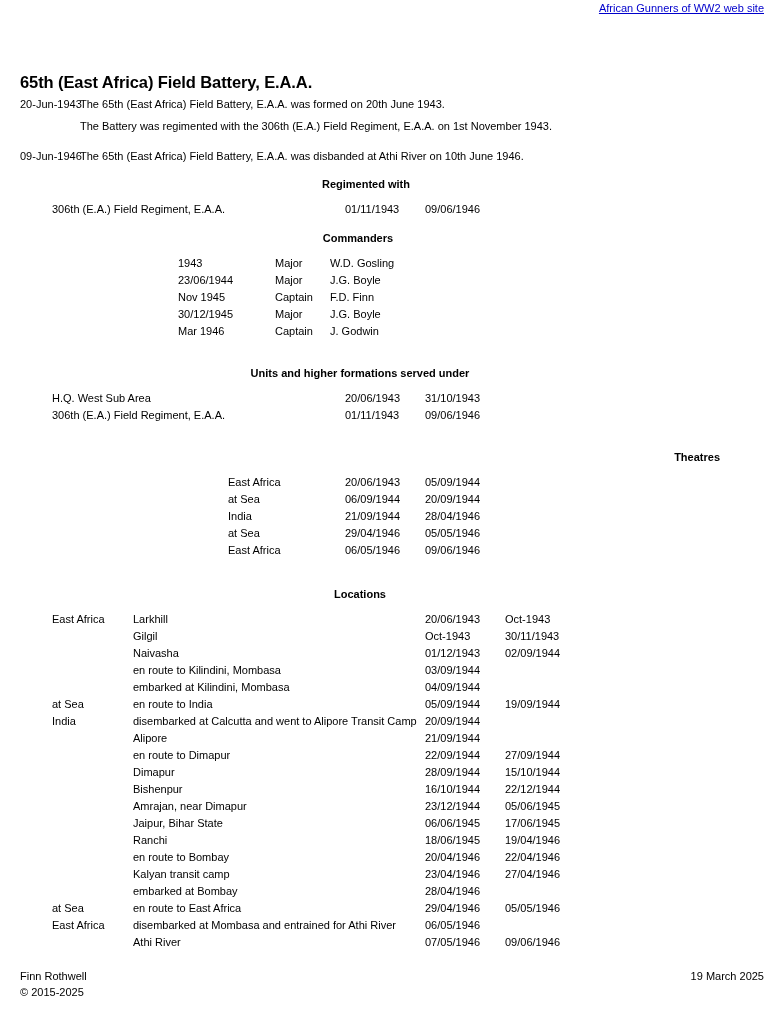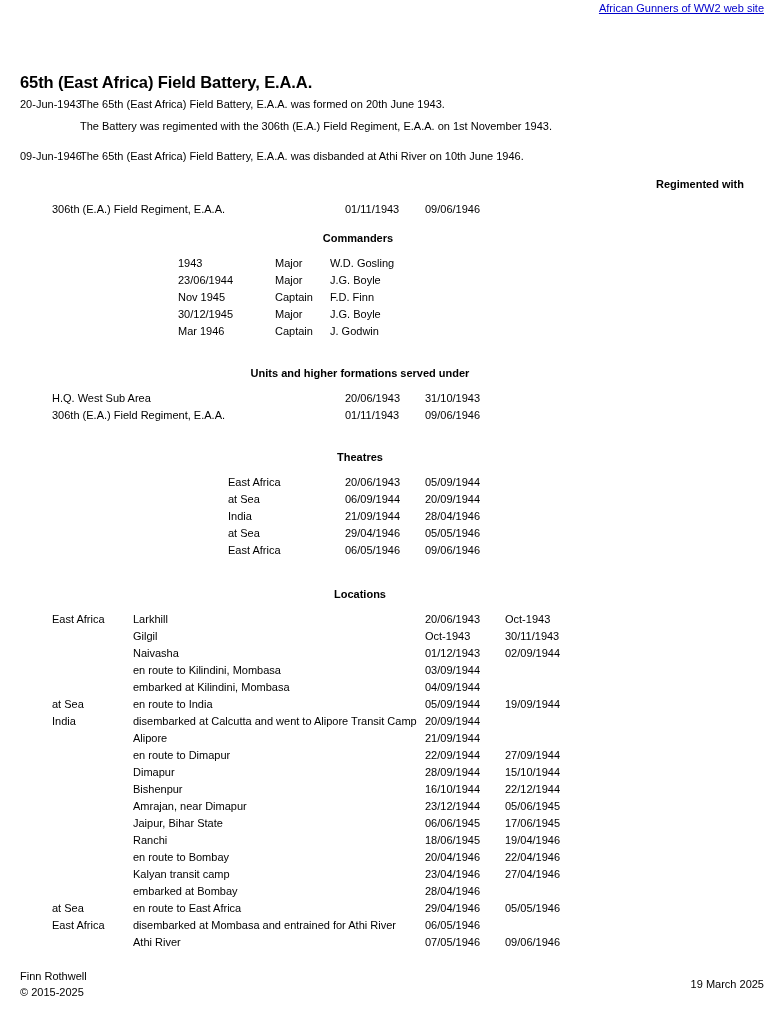--- a/index.html
+++ b/index.html
@@ -137,21 +137,21 @@
   }
   .footer-copy {
     position: absolute;
     left: 20px;
     top: 16px;
     white-space: nowrap;
   }
   .footer-date {
     position: absolute;
     right: 8px;
-    top: 8px;
+    top: 0;
     white-space: nowrap;
   }
 </style>
 </head>
 <body>
 
 <div class="page">
 
   <div class="header-link-wrap">
     <a class="header-link" href="#">African Gunners of WW2 web site</a>
@@ -167,21 +167,21 @@
       <div class="intro-row" style="height: 30px;">
         <div class="intro-date"></div>
         <div class="intro-text">The Battery was regimented with the 306th (E.A.) Field Regiment, E.A.A. on 1st November 1943.</div>
       </div>
       <div class="intro-row">
         <div class="intro-date">09-Jun-1946</div>
         <div class="intro-text">The 65th (East Africa) Field Battery, E.A.A. was disbanded at Athi River on 10th June 1946.</div>
       </div>
     </div>
 
-  <div class="section-heading" style="left:12px; width:732px; top:178px;text-align:right;">Regimented with</div>
+  <div class="section-heading" style="left:0; width:732px; top:178px;">Regimented with</div>
   <div class="rows" id="regimented-rows" style="top:203px;">
       <div class="row">
         <div class="cell c-unit-name">306th (E.A.) Field Regiment, E.A.A.</div>
         <div class="cell c-unit-d1">01/11/1943</div>
         <div class="cell c-unit-d2">09/06/1946</div>
       </div>
     </div>
 
   <div class="section-heading" style="left:0; width:716px; top:232px;">Commanders</div>
   <div class="rows" id="commanders-rows" style="top:257px;">
@@ -219,21 +219,21 @@
         <div class="cell c-unit-d1">20/06/1943</div>
         <div class="cell c-unit-d2">31/10/1943</div>
       </div>
       <div class="row">
         <div class="cell c-unit-name">306th (E.A.) Field Regiment, E.A.A.</div>
         <div class="cell c-unit-d1">01/11/1943</div>
         <div class="cell c-unit-d2">09/06/1946</div>
       </div>
     </div>
 
-  <div class="section-heading" style="left:0; width:720px; top:451px;">Theatres</div>
+  <div class="section-heading" style="left:0; width:720px; top:451px;text-align:right;">Theatres</div>
   <div class="rows" id="theatres-rows" style="top:476px;">
       <div class="row">
         <div class="cell c-th-name">East Africa</div>
         <div class="cell c-th-d1">20/06/1943</div>
         <div class="cell c-th-d2">05/09/1944</div>
       </div>
       <div class="row">
         <div class="cell c-th-name">at Sea</div>
         <div class="cell c-th-d1">06/09/1944</div>
         <div class="cell c-th-d2">20/09/1944</div>

